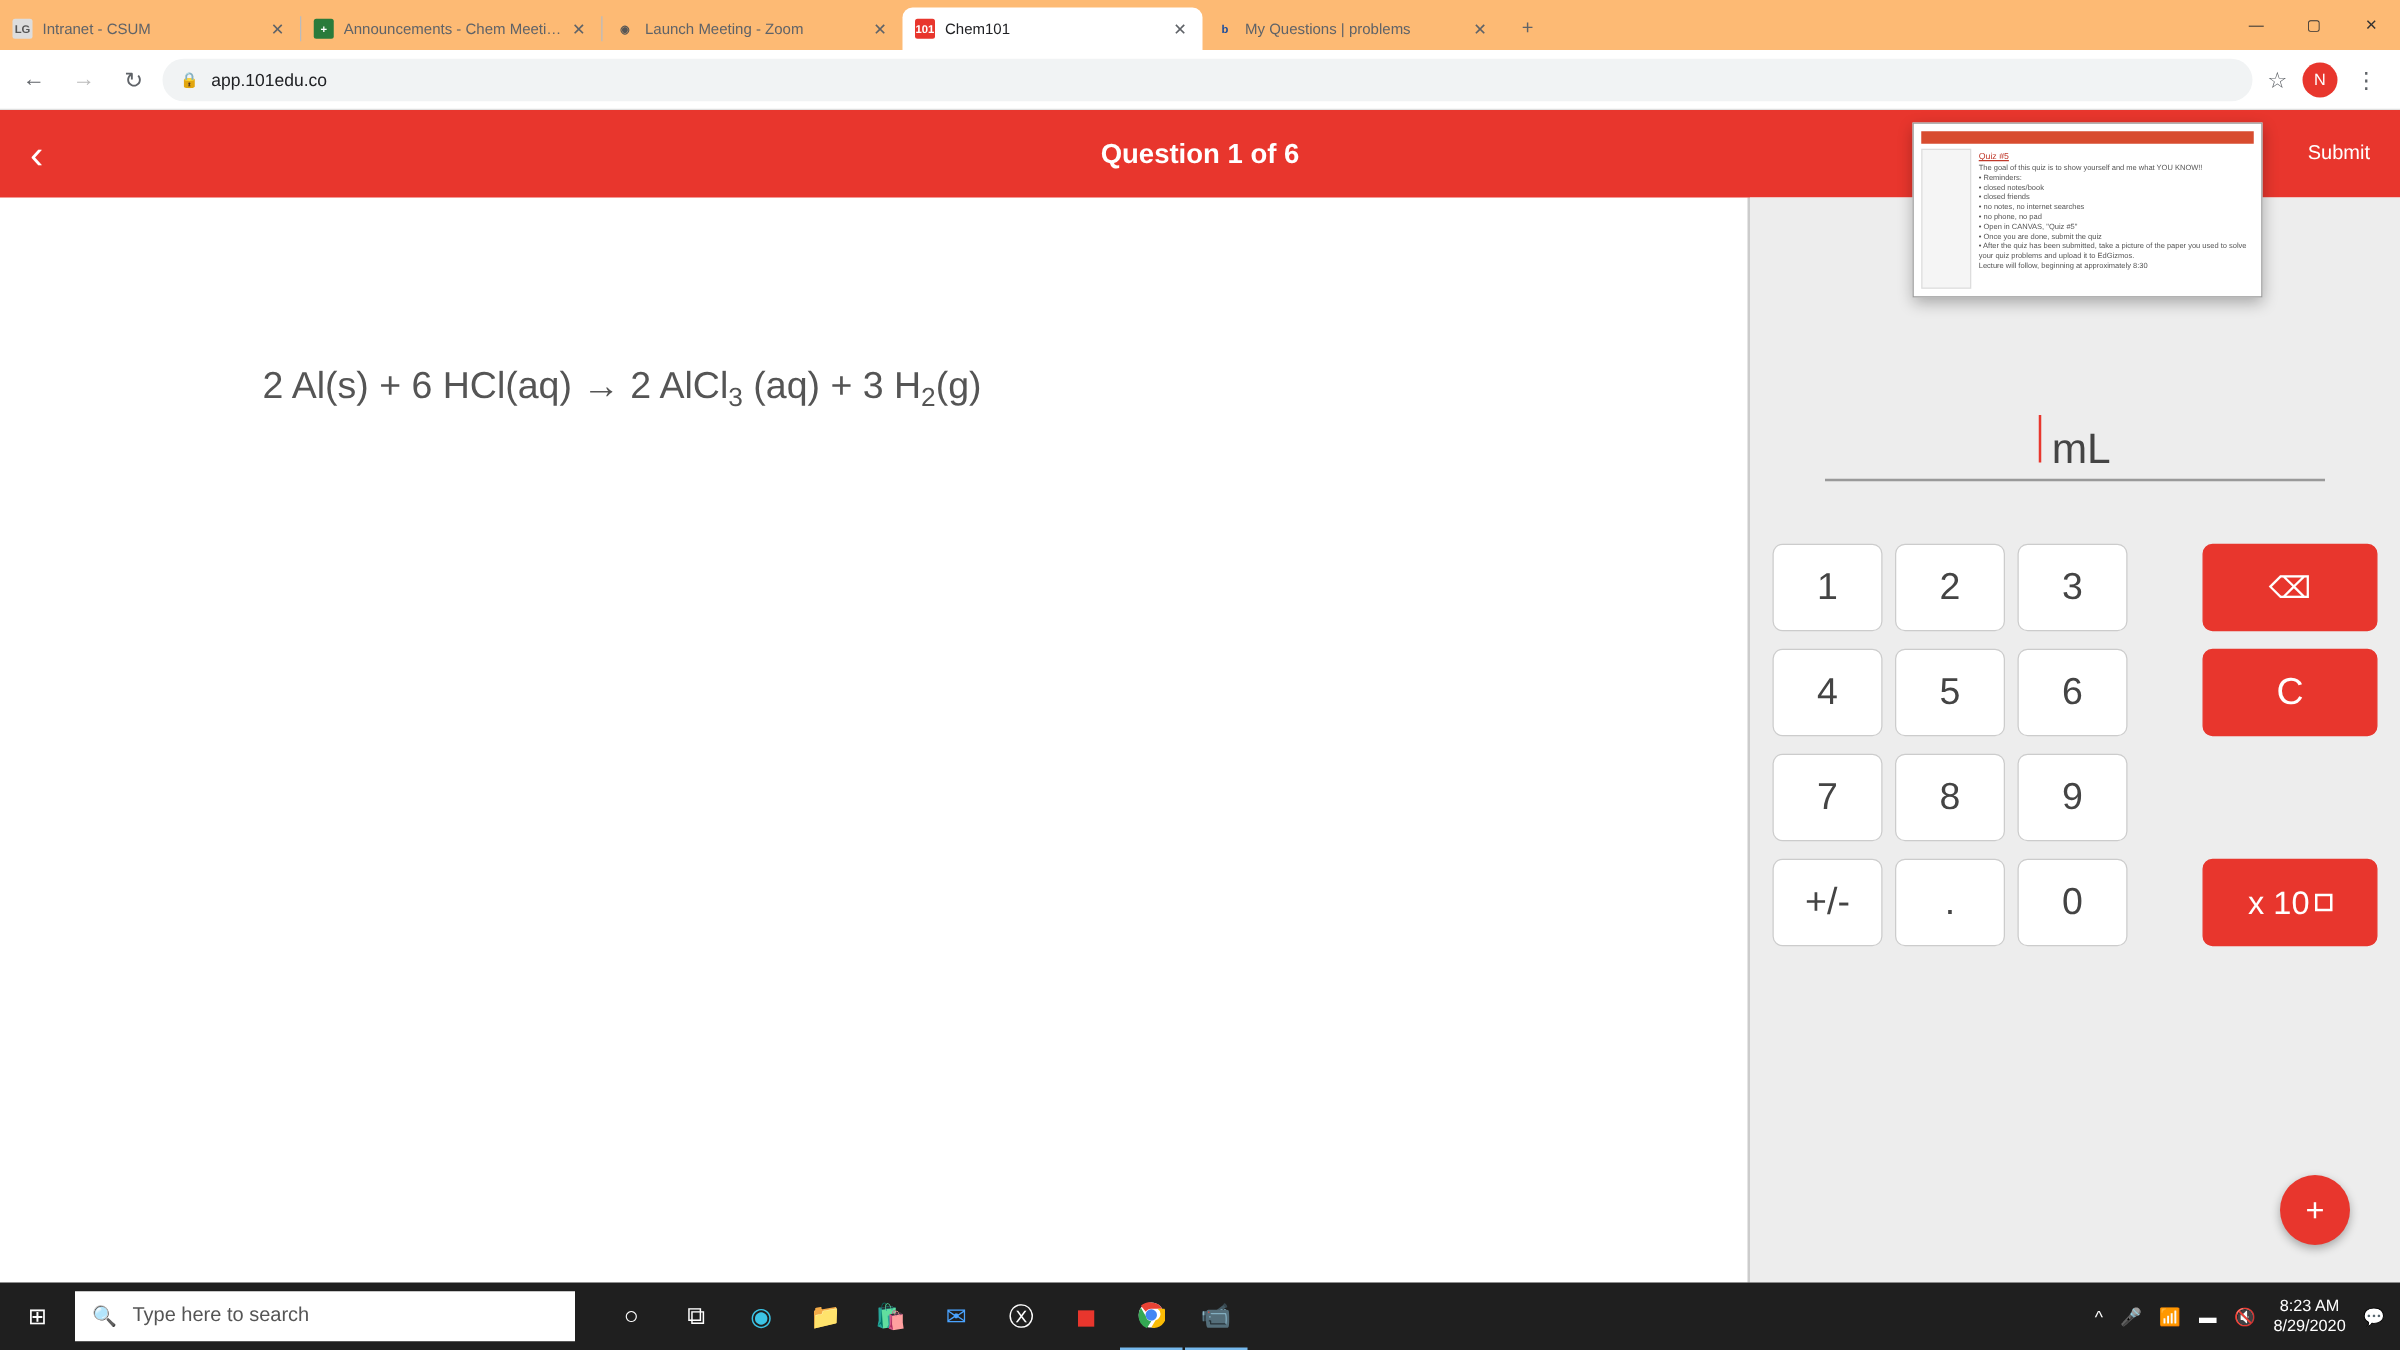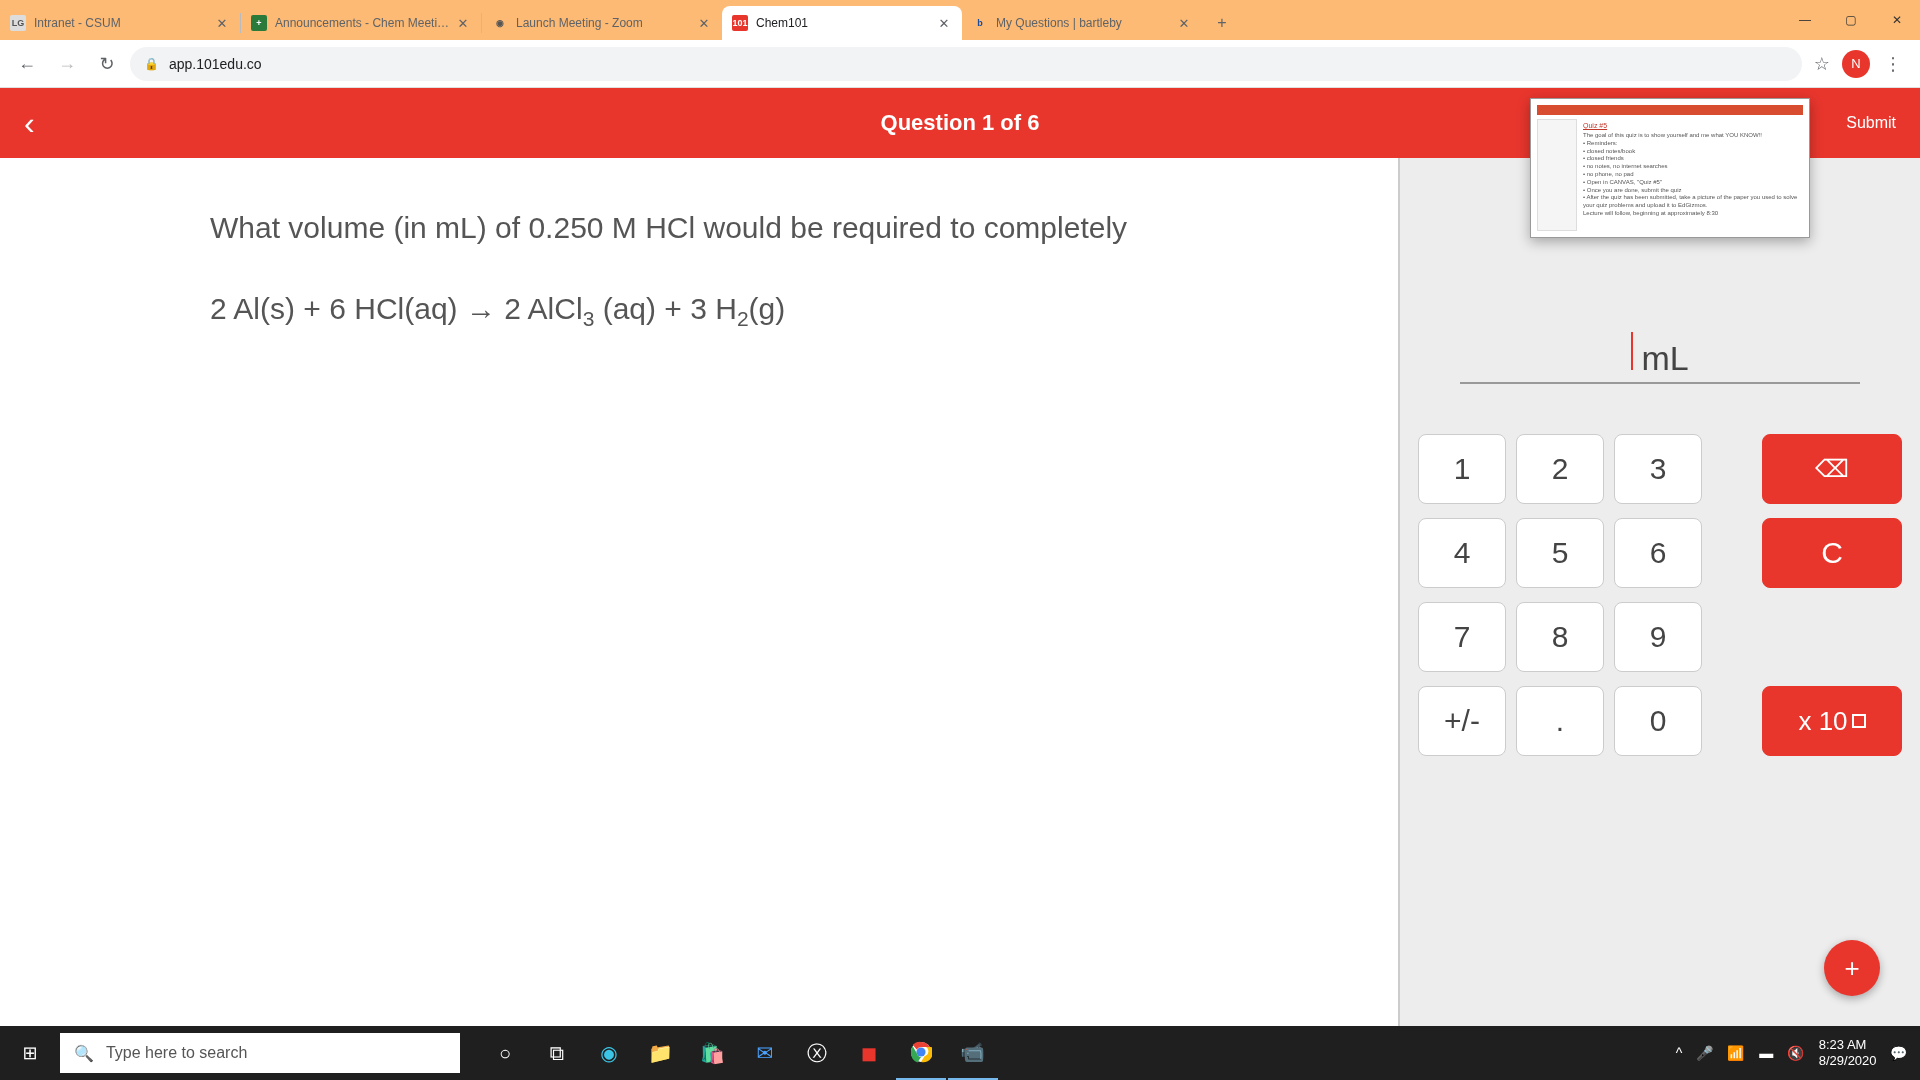--- a/index.html
+++ b/index.html
@@ -64,21 +64,21 @@
 
 
 .taskbar{position:absolute;bottom:0;left:0;right:0;height:54px;background:#1f1f1f;display:flex;align-items:center;color:#fff}
 .start{width:60px;height:54px;display:flex;align-items:center;justify-content:center;font-size:18px}
 .search-box{width:400px;height:40px;background:#fff;color:#333;display:flex;align-items:center;padding:0 14px;gap:12px;font-size:16px}
 .search-box .mag{color:#333}
 .task-icons{display:flex;align-items:center;height:100%;margin-left:20px;gap:2px}
 .ticon{width:50px;height:54px;display:flex;align-items:center;justify-content:center;font-size:20px}
 .ticon.active{border-bottom:2px solid #76b9ed}
 .tray{margin-left:auto;display:flex;align-items:center;gap:14px;padding-right:12px;font-size:13px}
-.tray .clock{text-align:left;line-height:1.2}
+.tray .clock{text-align:center;line-height:1.2}
 .tray-icon{font-size:14px}
 </style>
 </head>
 <body>
 
 <div class="chrome-top">
   <div id="tabs-here" style="display: flex; align-items: flex-end;">
       <div class="tab">
         <span class="favicon" style="background:#ddd;color:#555">LG</span>
     <span class="title">Intranet - CSUM</span>
@@ -96,21 +96,21 @@
     <span class="title">Launch Meeting - Zoom</span>
     <span class="close">✕</span>
       </div>
       <div class="tab active">
         <span class="favicon" style="background:#e8362d;color:#fff">101</span>
     <span class="title">Chem101</span>
     <span class="close">✕</span>
       </div>
       <div class="tab">
         <span class="favicon" style="background:transparent;color:#1a4b9c">b</span>
-    <span class="title">My Questions | bartleby</span>
+    <span class="title">My Questions | problems</span>
     <span class="close">✕</span>
       </div>
     </div>
   <div class="new-tab">+</div>
   <div class="win-controls">
     <div class="win-btn">—</div>
     <div class="win-btn">▢</div>
     <div class="win-btn">✕</div>
   </div>
 </div>
@@ -130,21 +130,21 @@
 
 <div class="app-header">
   <div class="back-chev">‹</div>
   <div class="q-counter">Question 1 of 6</div>
   <div class="submit-link">Submit</div>
 </div>
 
 <div class="main">
   <div class="question-pane">
     <div class="question-text">
-      <span>What volume (in mL) of 0.250 M HCl would be required to completely</span><br>
+      <br>
       <br>
       <span>2 Al(s) + 6 HCl(aq) → 2 AlCl</span><span class="sub">3</span><span> (aq) + 3 H</span><span class="sub">2</span><span>(g)</span>
     </div>
   </div>
 
   <div class="answer-pane">
 
     <div class="pip">
       <div class="pip-bar"></div>
       <div class="pip-body">

